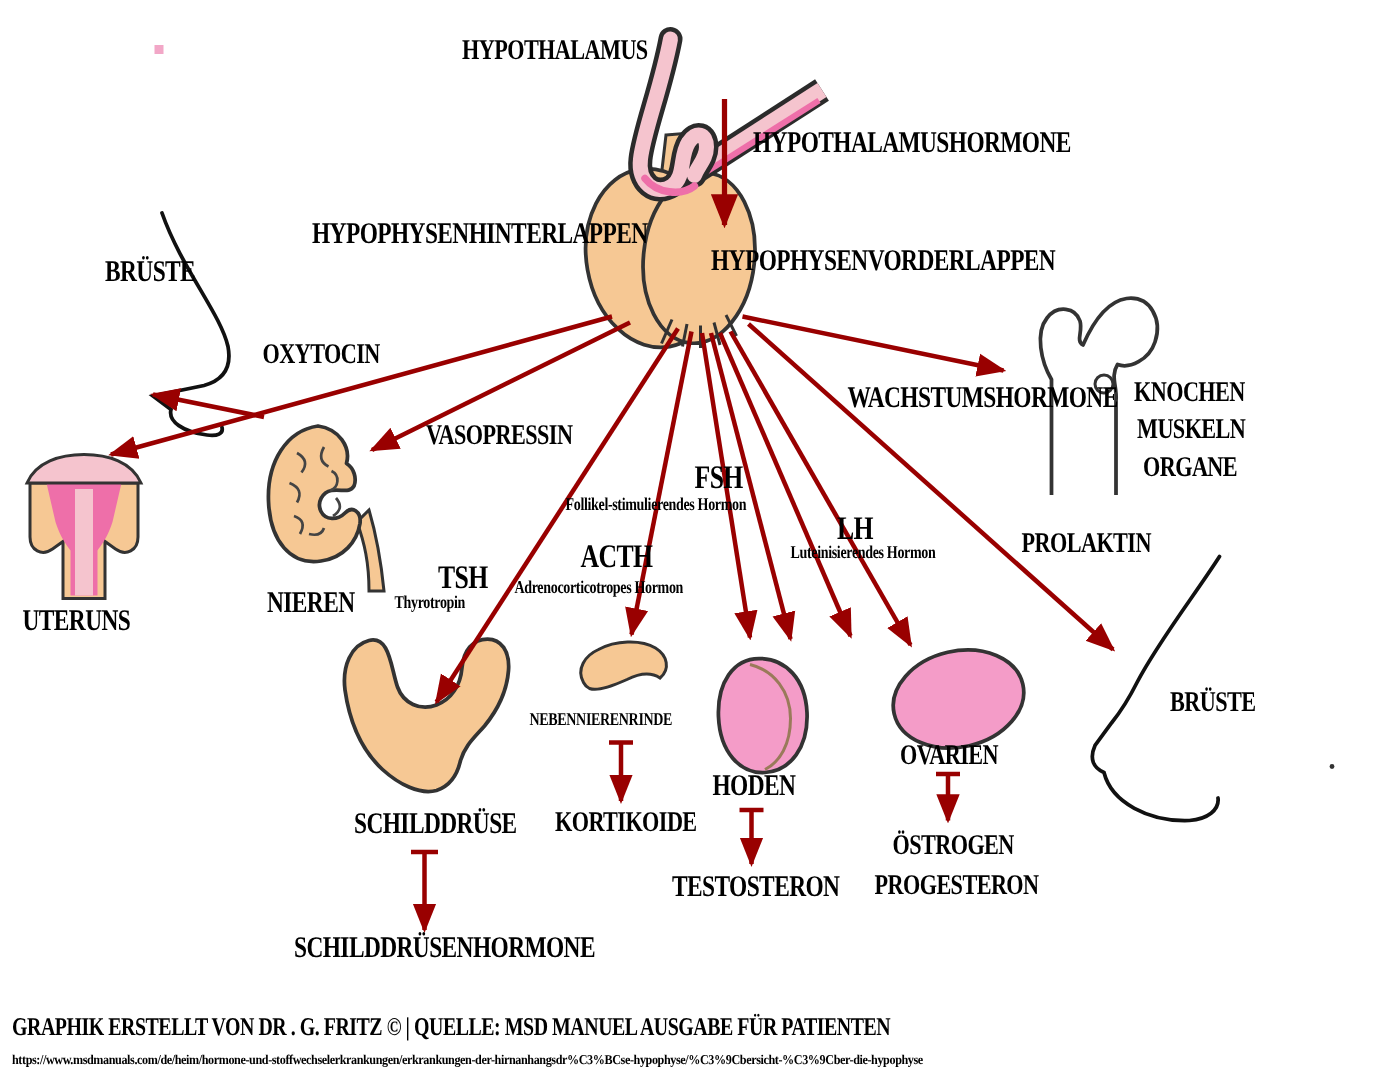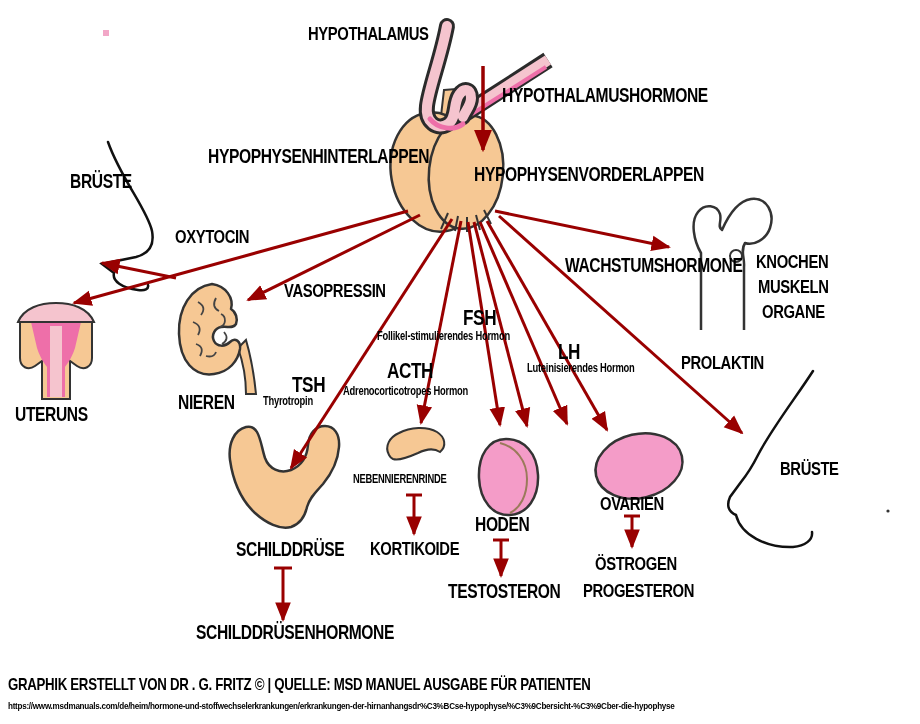--- a/index.html
+++ b/index.html
@@ -1,18 +1,18 @@
 <!DOCTYPE html>
 <html><head>
 <meta charset="utf-8">
 <style>
   html,body{margin:0;padding:0;background:#fff;}
   #stage{
     position:relative;width:920px;height:724px;background:#ffffff;overflow:hidden;
-    font-family:Liberation Sans, sans-serif;
+    font-family:Liberation Serif, serif;
   }
   #organ-svg{position:absolute;left:0;top:0;width:920px;height:724px;}
   .lbl{
     position:absolute;color:#000;font-weight:700;line-height:1;white-space:nowrap;
     letter-spacing:-0.5px;transform:scaleX(.78);transform-origin:0 0;
   }
   .sub{letter-spacing:-0.3px;}
   .footer-credit{letter-spacing:-0.4px;}
   .footer-url{transform:scaleX(.9);transform-origin:0 0;letter-spacing:-0.3px;}
 </style>

